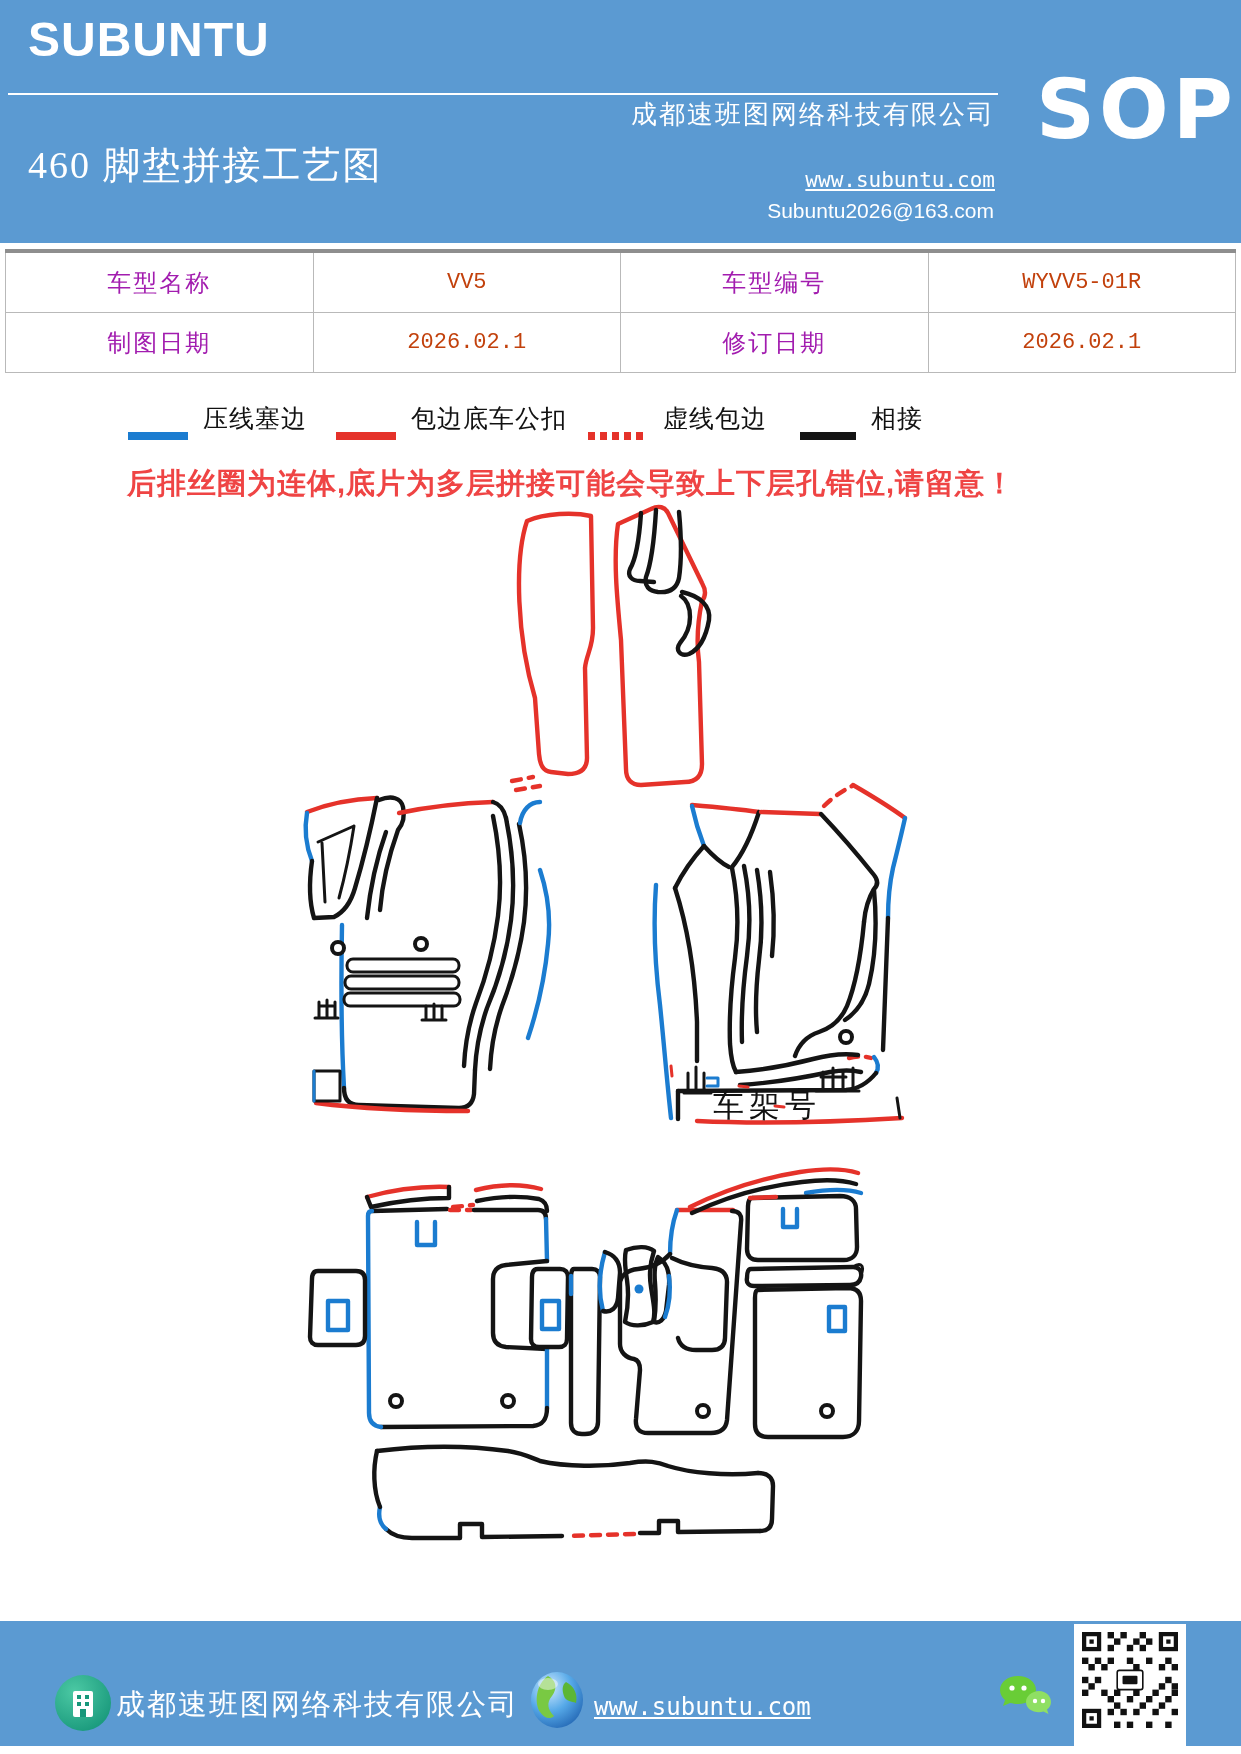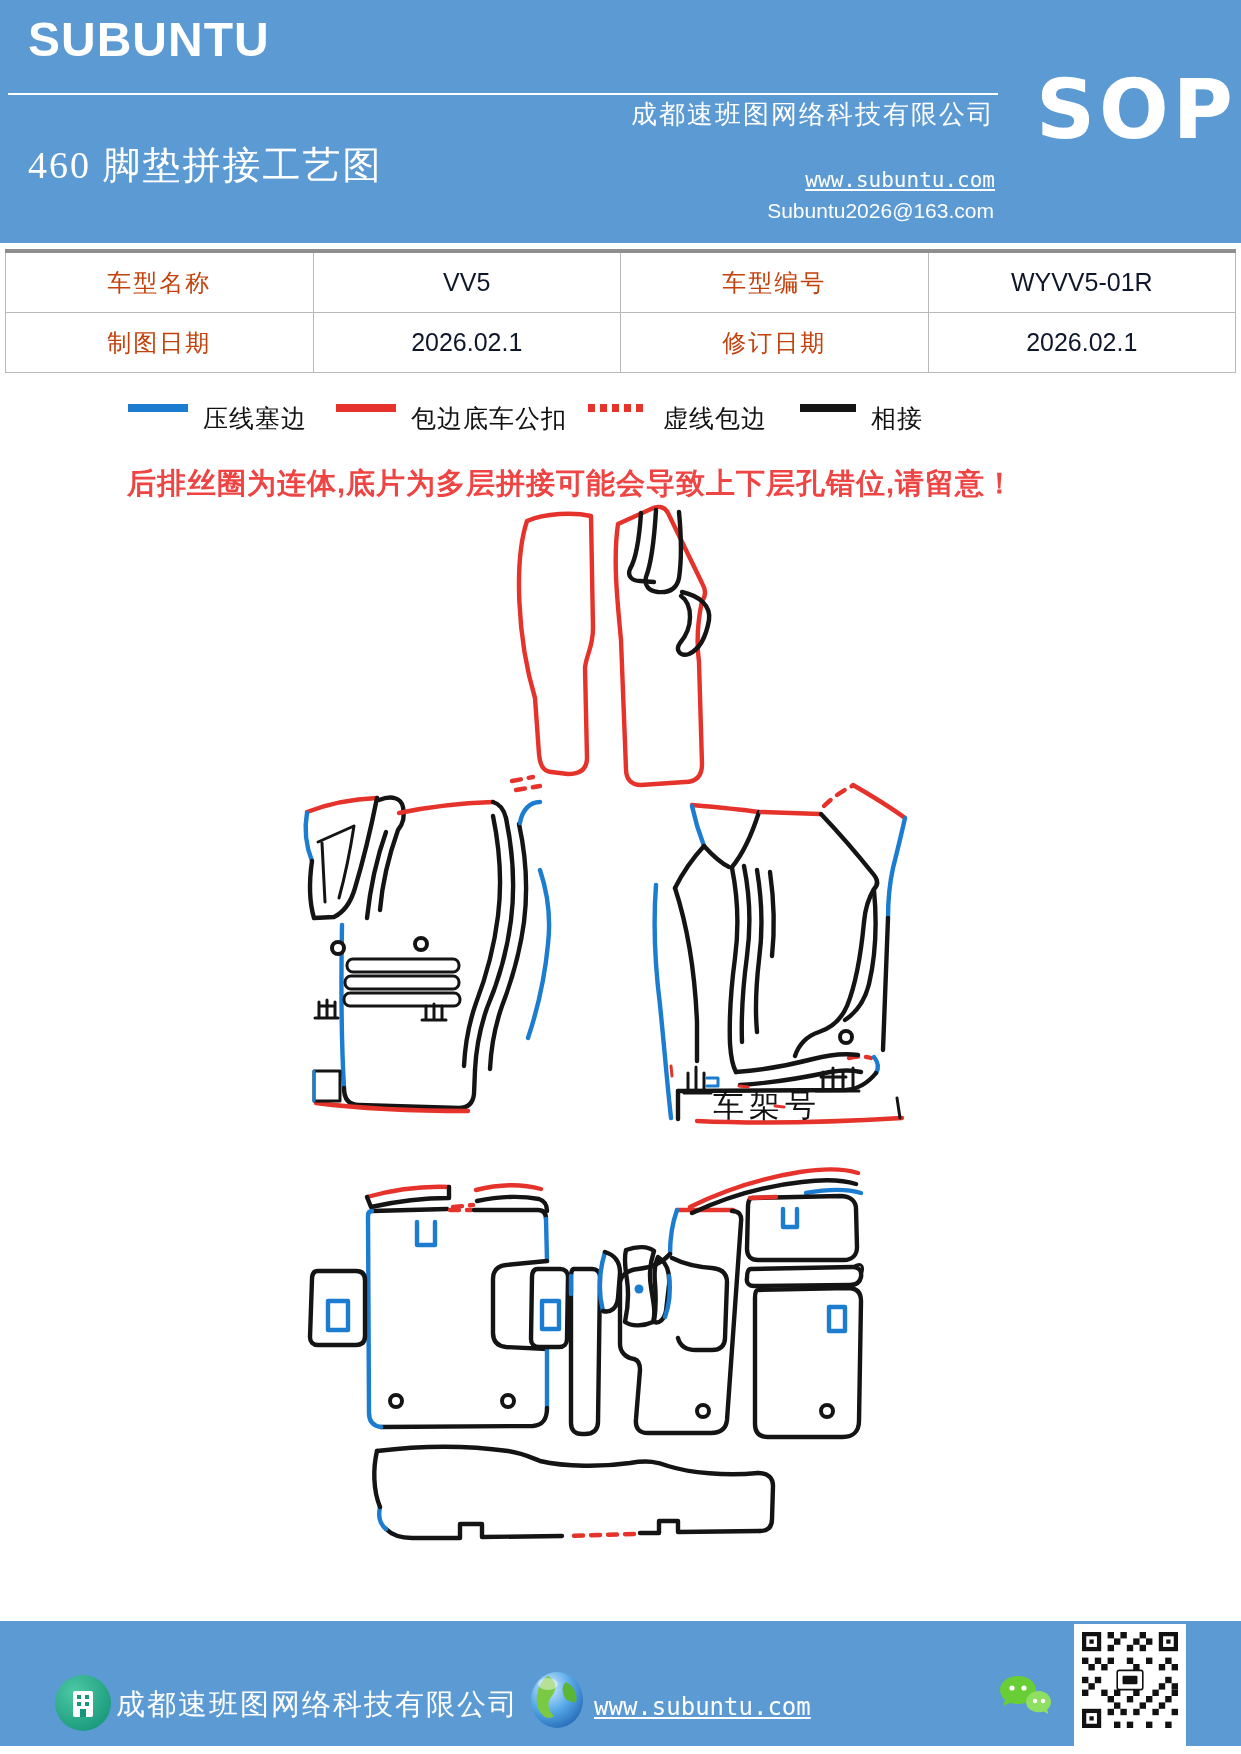--- a/index.html
+++ b/index.html
@@ -17,25 +17,25 @@
        font-weight:bold;font-size:82px;letter-spacing:4px}
   .site{position:absolute;top:168px;right:246px;font-family:"DejaVu Sans Mono","Liberation Mono",monospace;
         font-size:21px;color:#fff;text-decoration:underline;cursor:pointer}
   .mail{position:absolute;top:199px;right:247px;font-family:Liberation Sans, sans-serif;
         font-size:21px;color:#fff}
 
   
   table.info{position:absolute;left:5px;top:249px;width:1231px;border-collapse:collapse;table-layout:fixed;
              border-top:4px solid #8e8e8e;background:#fff}
   table.info td{border:1px solid #b9b9b9;height:57px;text-align:center;vertical-align:middle}
-  .lbl{font-size:24px;color:#c2410c;letter-spacing:2px}
-  .val{font-family:Liberation Sans, sans-serif;font-size:25px;color:#0f172a}
-
-  
-  .legend-item{position:absolute;top:404px;display:flex;align-items:flex-start}
+  .lbl{font-size:24px;color:#a21caf;letter-spacing:2px}
+  .val{font-family:Liberation Mono, monospace;font-size:22px;color:#c2410c}
+
+  
+  .legend-item{position:absolute;top:404px;display:flex;align-items:flex-end}
   .sw{height:8px;width:60px;margin-right:15px}
   .sw-blue{background:#1b7cd0}
   .sw-red{background:#e5322a}
   .sw-dot{background:repeating-linear-gradient(90deg,#e5322a 0 7px,transparent 7px 12px)}
   .sw-black{background:#141414;width:56px}
   .legend-label{font-size:25px;color:#111;letter-spacing:1px;line-height:36px;transform:translateY(-3px)}
 
   
   .warning{position:absolute;left:127px;top:464px;font-family:"Liberation Sans","DejaVu Sans",sans-serif;
            font-weight:bold;font-size:29px;color:#ef4444;letter-spacing:1px}

